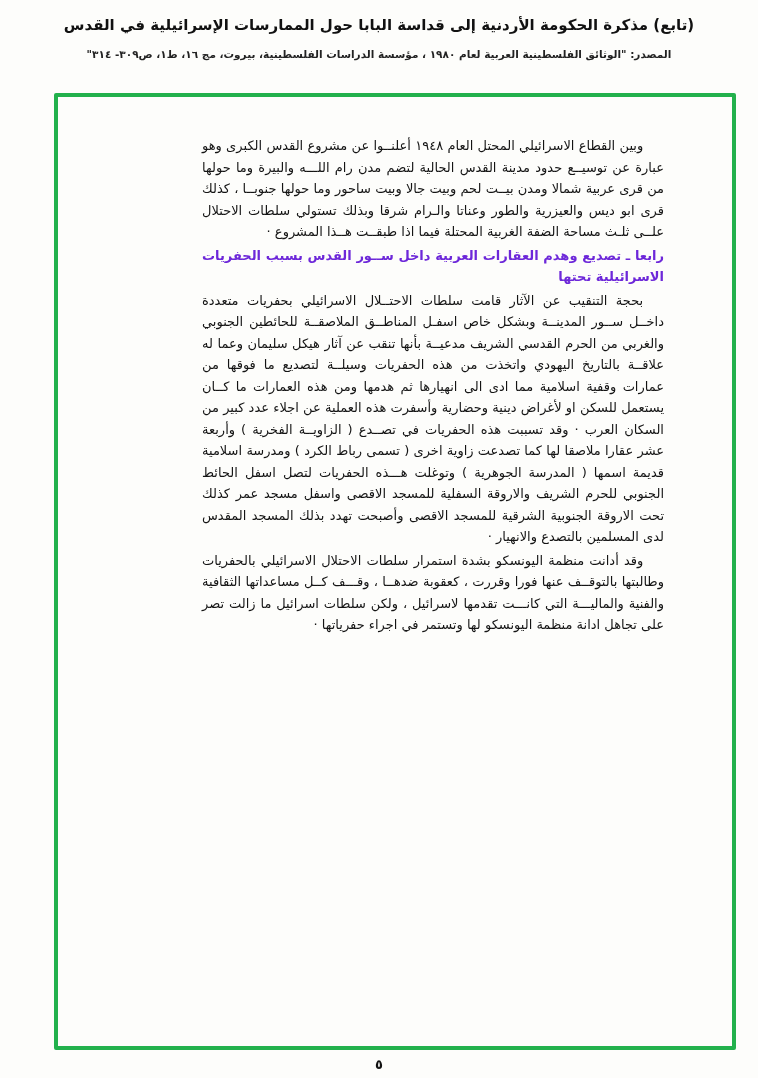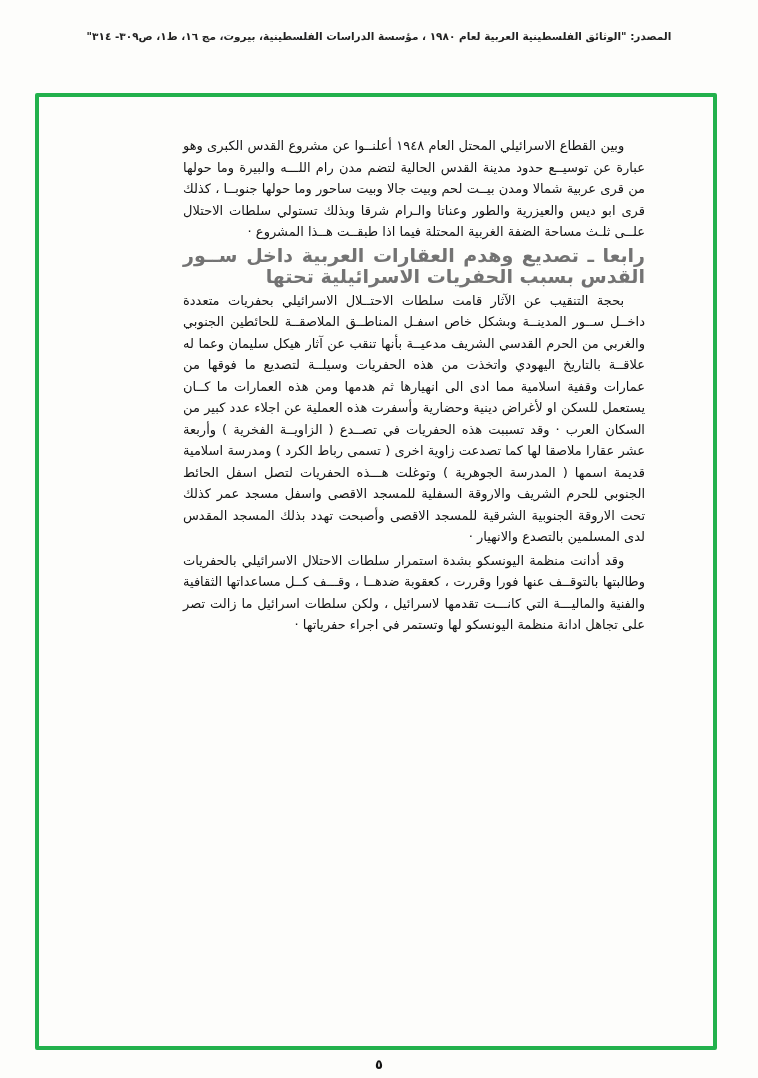--- a/index.html
+++ b/index.html
@@ -31,21 +31,21 @@
   }
   .source-line {
     margin-top: 14px;
     font-size: 10.5px;
     font-weight: 700;
     color: #222;
   }
   .content-frame {
     position: absolute;
     top: 93px;
-    left: 35px;
+    left: 54px;
     width: 674px;
     height: 949px;
     border: 4px solid #22b14c;
     border-radius: 2px;
     background: #fdfdfb;
     box-sizing: content-box;
   }
   .text-block {
     position: absolute;
     top: 38px;
@@ -62,41 +62,42 @@
     text-indent: 1.6em;
     text-align: justify;
   }
   .text-block p + p,
   .text-block h3 + p,
   .text-block p + h3 {
     margin-top: 2px;
   }
   .text-block h3 {
     margin: 2px 0 2px 0;
-    font-size: 19px;
+    font-size: 13px;
     font-weight: 700;
     text-indent: 0;
     text-align: justify;
-    color: #737373;
+    color: #6d28d9;
   }
   .page-number {
     position: absolute;
     bottom: 6px;
     left: 0;
     right: 0;
     text-align: center;
     font-size: 13px;
     font-weight: 700;
     color: #111;
   }
 </style>
 </head>
 <body>
 
 <div class="page-header">
+  <div class="page-title">(تابع)  مذكرة الحكومة الأردنية إلى قداسة البابا حول الممارسات الإسرائيلية في القدس</div>
   <div class="source-line">المصدر: "الوثائق الفلسطينية العربية لعام ١٩٨٠ ،  مؤسسة الدراسات الفلسطينية، بيروت، مج ١٦، ط١، ص٣٠٩- ٣١٤"</div>
 </div>
 
 <div class="content-frame">
   <div class="text-block">
     <p>وبين القطاع الاسرائيلي المحتل العام ١٩٤٨ أعلنــوا عن مشروع القدس الكبرى وهو عبارة عن توسيــع حدود مدينة القدس الحالية لتضم مدن رام اللـــه والبيرة وما حولها من قرى عربية شمالا ومدن بيــت لحم وبيت جالا وبيت ساحور وما حولها جنوبــا ، كذلك قرى ابو ديس والعيزرية والطور وعناتا والـرام شرقا وبذلك تستولي سلطات الاحتلال علــى ثلـث مساحة الضفة الغربية المحتلة فيما اذا طبقــت هــذا المشروع ·</p>
     <h3>رابعا ـ  تصديع وهدم العقارات العربية داخل ســور القدس بسبب الحفريات الاسرائيلية تحتها</h3>
     <p>بحجة التنقيب عن الآثار قامت سلطات الاحتــلال الاسرائيلي بحفريات متعددة داخــل ســور المدينــة وبشكل خاص اسفـل المناطــق الملاصقــة للحائطين الجنوبي والغربي من الحرم القدسي الشريف مدعيــة بأنها تنقب عن آثار هيكل سليمان وعما له علاقــة بالتاريخ اليهودي واتخذت من هذه الحفريات وسيلــة لتصديع ما فوقها من عمارات وقفية اسلامية مما ادى الى انهيارها ثم هدمها ومن هذه العمارات ما كــان يستعمل للسكن او لأغراض دينية وحضارية وأسفرت هذه العملية عن اجلاء عدد كبير من السكان العرب · وقد تسببت هذه الحفريات في تصــدع ( الزاويــة الفخرية ) وأربعة عشر عقارا ملاصقا لها كما تصدعت زاوية اخرى ( تسمى رباط الكرد ) ومدرسة اسلامية قديمة اسمها ( المدرسة الجوهرية ) وتوغلت هـــذه الحفريات لتصل اسفل الحائط الجنوبي للحرم الشريف والاروقة السفلية للمسجد الاقصى واسفل مسجد عمر كذلك تحت الاروقة الجنوبية الشرقية للمسجد الاقصى وأصبحت تهدد بذلك المسجد المقدس لدى المسلمين بالتصدع والانهيار ·</p>
     <p>وقد أدانت منظمة اليونسكو بشدة استمرار سلطات الاحتلال الاسرائيلي بالحفريات وطالبتها بالتوقــف عنها فورا وقررت ، كعقوبة ضدهــا ، وقـــف كــل مساعداتها الثقافية والفنية والماليـــة التي كانـــت تقدمها لاسرائيل ، ولكن سلطات اسرائيل ما زالت تصر على تجاهل ادانة منظمة اليونسكو لها وتستمر في اجراء حفرياتها ·</p>
   </div>

